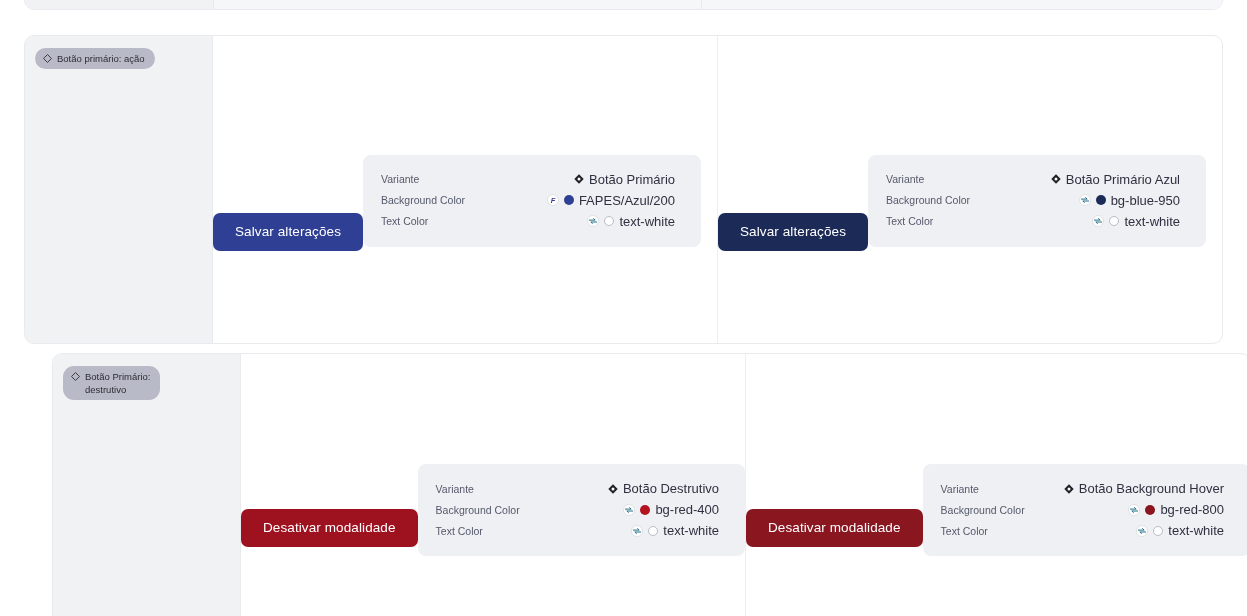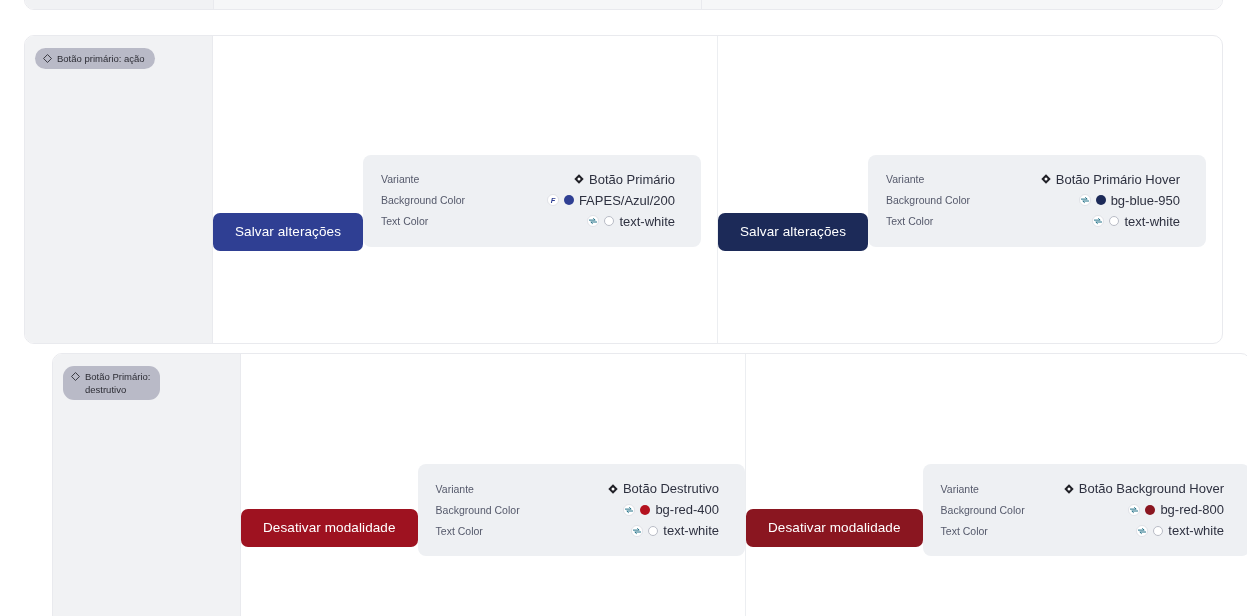--- a/index.html
+++ b/index.html
@@ -223,21 +223,21 @@
     <div class="pane">
       <button class="demo-btn" style="background: rgb(28, 42, 88);">Salvar alterações</button>
       <div class="props">
         <div class="prop-row">
           <span class="prop-label">Variante</span>
           <span class="prop-value">
             <svg width="10" height="10" viewBox="0 0 10 10">
               <path d="M5 0.3 L9.7 5 L5 9.7 L0.3 5 Z" fill="#1f1f26"></path>
               <circle cx="5" cy="5" r="1.5" fill="#ffffff"></circle>
             </svg>
-            <span class="vtext">Botão Primário Hover</span>
+            <span class="vtext">Botão Primário Azul</span>
           </span>
         </div>
         <div class="prop-row">
           <span class="prop-label">Background Color</span>
           <span class="prop-value">
             <svg class="lib-ico" viewBox="0 0 12 12">
               <circle cx="6" cy="6" r="5.5" fill="#ffffff" stroke="#d7d9e0" stroke-width="0.7"></circle>
               <path d="M2.4 5.1 H8.2 L6.6 3.6" fill="none" stroke="#1f6f86" stroke-width="1" stroke-linecap="round" stroke-linejoin="round"></path>
               <path d="M9.6 7 H3.8 L5.4 8.5" fill="none" stroke="#1f6f86" stroke-width="1" stroke-linecap="round" stroke-linejoin="round"></path>
             </svg>

